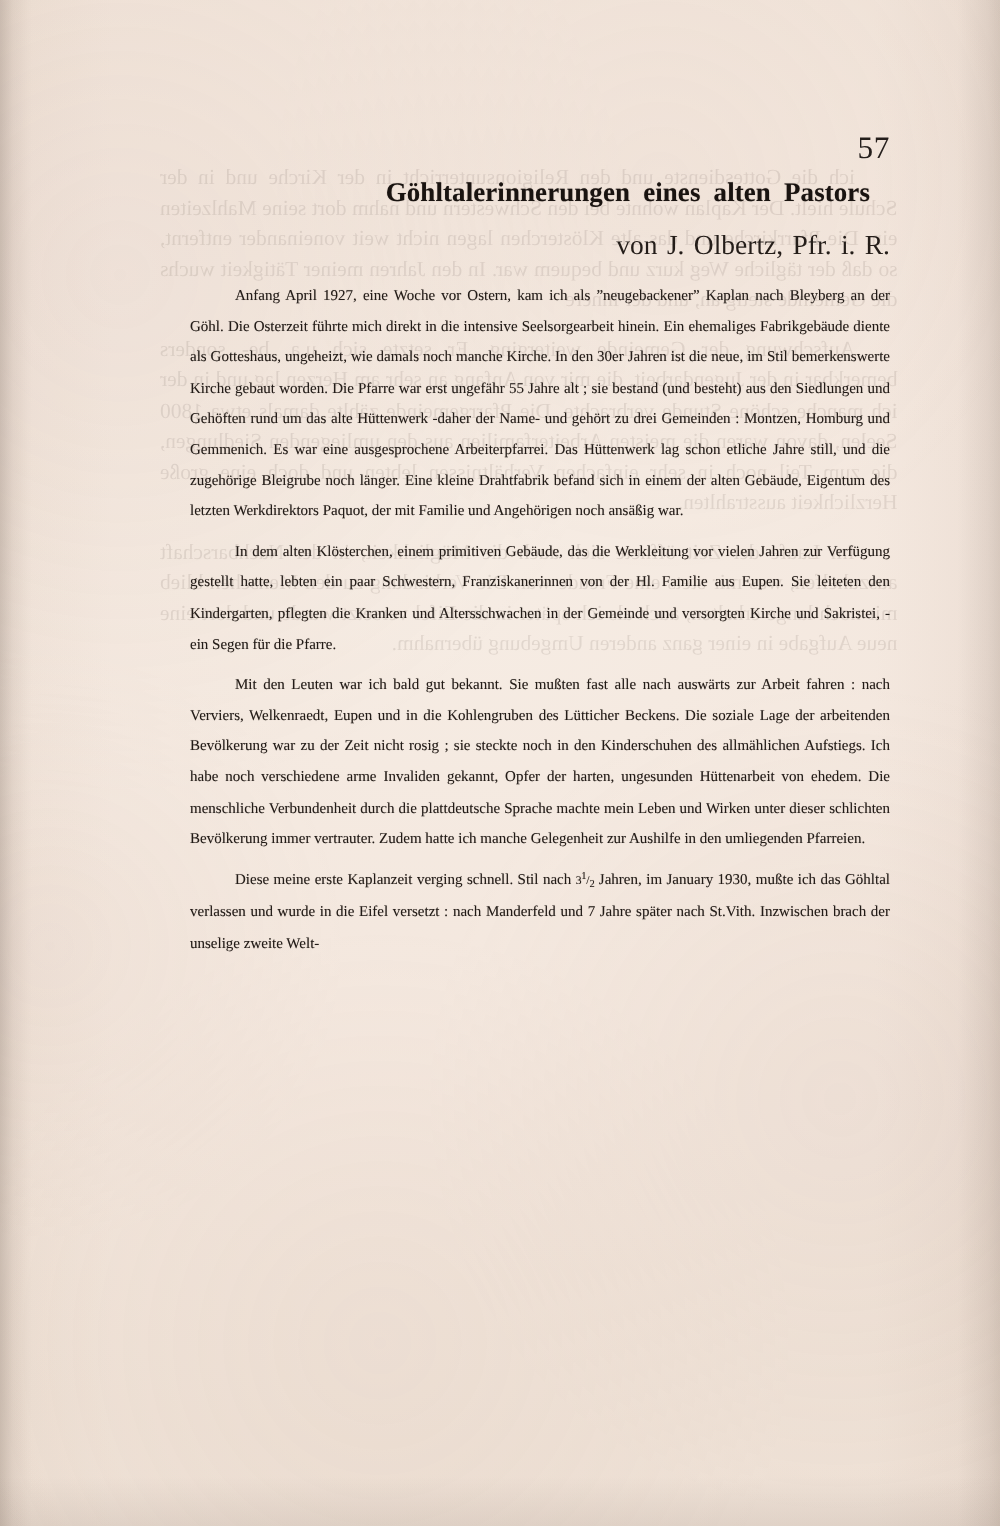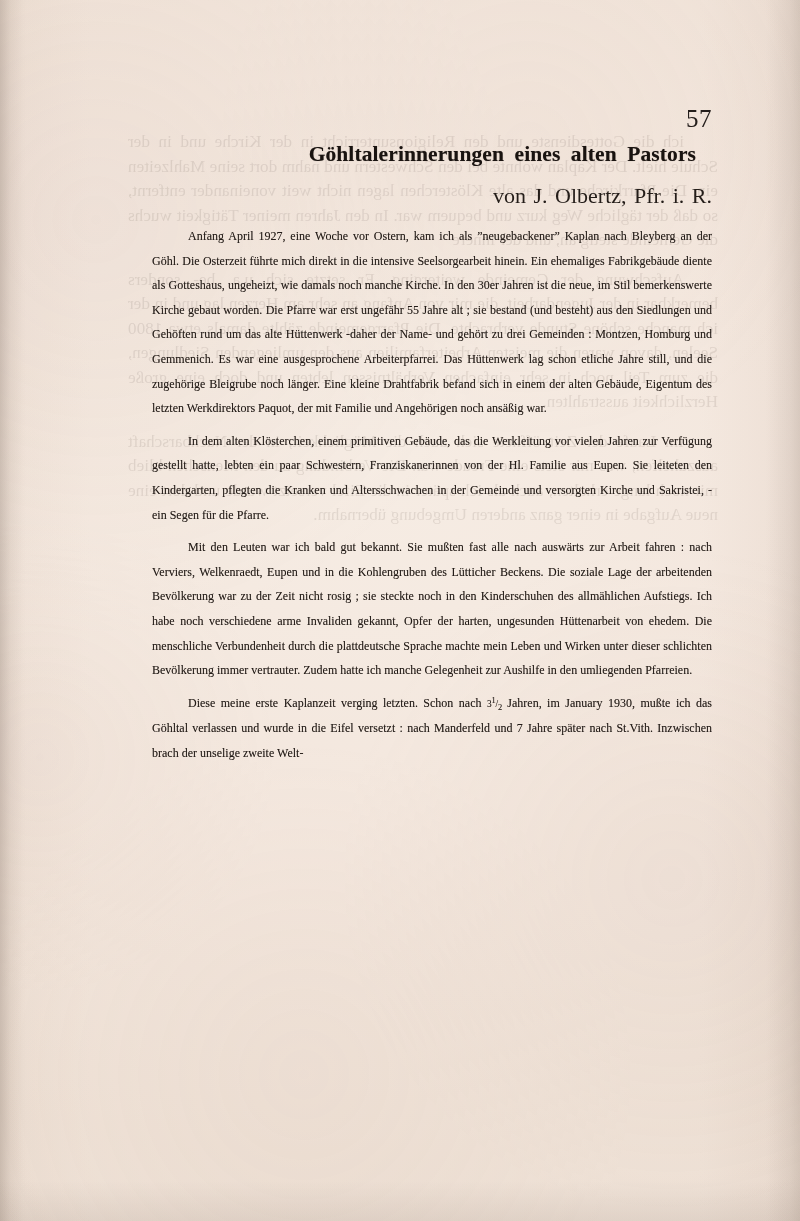--- a/index.html
+++ b/index.html
@@ -174,21 +174,21 @@
     <div class="page-number">57</div>
 
     <h1 class="doc-title">Göhltalerinnerungen eines alten Pastors</h1>
 
     <div class="byline">von J. Olbertz, Pfr. i. R.</div>
 
     <div class="body-text">
       <p>Anfang April 1927, eine Woche vor Ostern, kam ich als ”neugebackener” Kaplan nach Bleyberg an der Göhl. Die Osterzeit führte mich direkt in die intensive Seelsorgearbeit hinein. Ein ehemaliges Fabrikgebäude diente als Gotteshaus, ungeheizt, wie damals noch manche Kirche. In den 30er Jahren ist die neue, im Stil bemerkenswerte Kirche gebaut worden. Die Pfarre war erst ungefähr 55 Jahre alt ; sie bestand (und besteht) aus den Siedlungen und Gehöften rund um das alte Hüttenwerk -daher der Name- und gehört zu drei Gemeinden : Montzen, Homburg und Gemmenich. Es war eine ausgesprochene Arbeiterpfarrei. Das Hüttenwerk lag schon etliche Jahre still, und die zugehörige Bleigrube noch länger. Eine kleine Drahtfabrik befand sich in einem der alten Gebäude, Eigentum des letzten Werkdirektors Paquot, der mit Familie und Angehörigen noch ansäßig war.</p>
       <p>In dem alten Klösterchen, einem primitiven Gebäude, das die Werkleitung vor vielen Jahren zur Verfügung gestellt hatte, lebten ein paar Schwestern, Franziskanerinnen von der Hl. Familie aus Eupen. Sie leiteten den Kindergarten, pflegten die Kranken und Altersschwachen in der Gemeinde und versorgten Kirche und Sakristei, - ein Segen für die Pfarre.</p>
       <p>Mit den Leuten war ich bald gut bekannt. Sie mußten fast alle nach auswärts zur Arbeit fahren : nach Verviers, Welkenraedt, Eupen und in die Kohlengruben des Lütticher Beckens. Die soziale Lage der arbeitenden Bevölkerung war zu der Zeit nicht rosig ; sie steckte noch in den Kinderschuhen des allmählichen Aufstiegs. Ich habe noch verschiedene arme Invaliden gekannt, Opfer der harten, ungesunden Hüttenarbeit von ehedem. Die menschliche Verbundenheit durch die plattdeutsche Sprache machte mein Leben und Wirken unter dieser schlichten Bevölkerung immer vertrauter. Zudem hatte ich manche Gelegenheit zur Aushilfe in den umliegenden Pfarreien.</p>
-      <p><span>Diese meine erste Kaplanzeit verging letzten. Schon nach </span><span class="frac"><span>3</span><sup>1</sup><span>/</span><sub>2</sub></span><span> Jahren, im January 1930, mußte ich das Göhltal verlassen und wurde in die Eifel versetzt : nach Manderfeld und 7 Jahre später nach St.Vith. Inzwischen brach der unselige zweite Welt-</span></p>
+      <p><span>Diese meine erste Kaplanzeit verging schnell. Stil nach </span><span class="frac"><span>3</span><sup>1</sup><span>/</span><sub>2</sub></span><span> Jahren, im January 1930, mußte ich das Göhltal verlassen und wurde in die Eifel versetzt : nach Manderfeld und 7 Jahre später nach St.Vith. Inzwischen brach der unselige zweite Welt-</span></p>
     </div>
   </div>
 
   <div id="grain"></div>
   <div id="gutter"></div>
   <div id="edge-right"></div>
   <div id="edge-bottom"></div>
 </div>
 
 </body></html>

